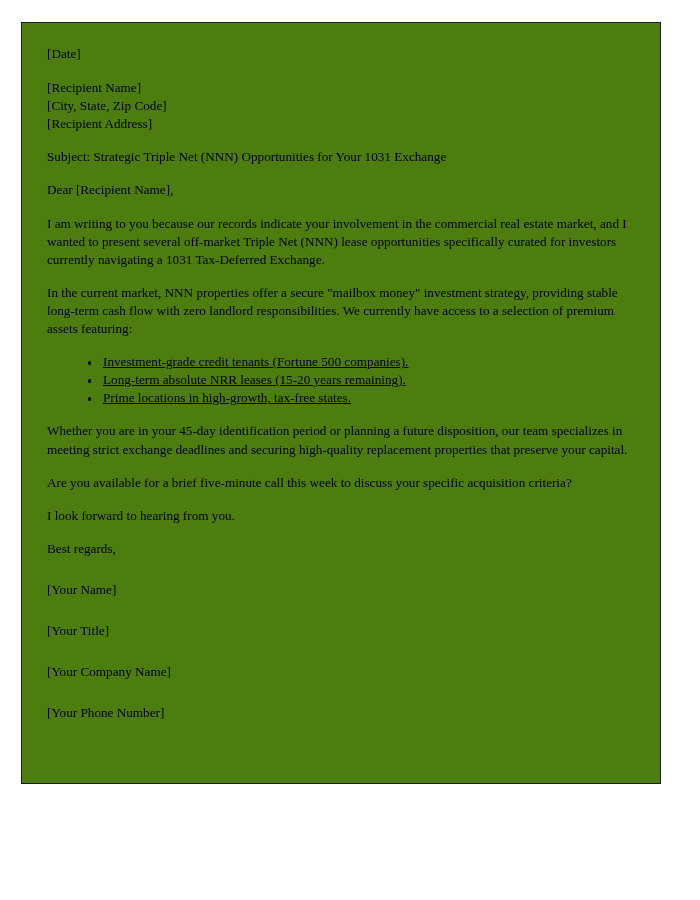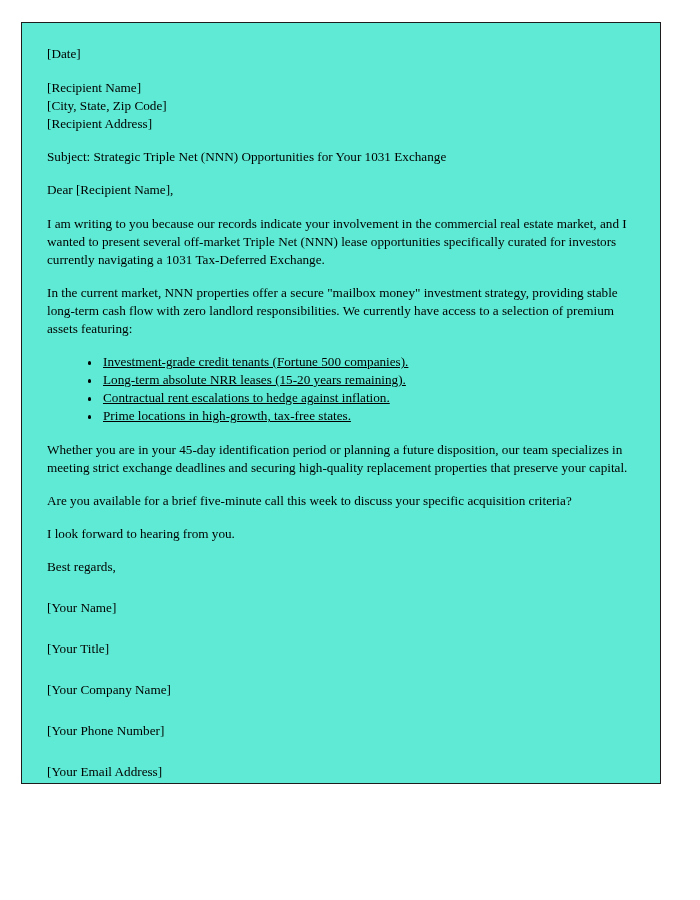--- a/index.html
+++ b/index.html
@@ -17,21 +17,21 @@
   }
 
   .page-frame {
     position: absolute;
     left: 21px;
     top: 22px;
     width: 640px;
     height: 762px;
     border: 1.5px solid #1d1d1d;
     box-sizing: border-box;
-    background: #5eead4;
+    background: #4d7c0f;
   }
 
   .letter-body {
     position: absolute;
     left: 25px;
     top: 22px;
     width: 592px;
   }
 
   .block {
@@ -90,34 +90,32 @@
 
     <p class="block gap-md">Dear [Recipient Name],</p>
 
     <p class="block gap-md">I am writing to you because our records indicate your involvement in the commercial real estate market, and I wanted to present several off-market Triple Net (NNN) lease opportunities specifically curated for investors currently navigating a 1031 Tax-Deferred Exchange.</p>
 
     <p class="block gap-md">In the current market, NNN properties offer a secure "mailbox money" investment strategy, providing stable long-term cash flow with zero landlord responsibilities. We currently have access to a selection of premium assets featuring:</p>
 
     <ul class="bullet-list">
       <li>Investment-grade credit tenants (Fortune 500 companies).</li>
       <li>Long-term absolute NRR leases (15-20 years remaining).</li>
-      <li>Contractual rent escalations to hedge against inflation.</li>
       <li>Prime locations in high-growth, tax-free states.</li>
     </ul>
 
     <p class="block gap-md">Whether you are in your 45-day identification period or planning a future disposition, our team specializes in meeting strict exchange deadlines and securing high-quality replacement properties that preserve your capital.</p>
 
     <p class="block gap-md">Are you available for a brief five-minute call this week to discuss your specific acquisition criteria?</p>
 
     <p class="block gap-md">I look forward to hearing from you.</p>
 
     <p class="block gap-md">Best regards,</p>
 
     <div class="block gap-md">
       <span class="sig-line">[Your Name]</span>
       <span class="sig-line">[Your Title]</span>
       <span class="sig-line">[Your Company Name]</span>
       <span class="sig-line">[Your Phone Number]</span>
-      <span class="sig-line">[Your Email Address]</span>
     </div>
 
   </div>
 </div>
 
 </body></html>

